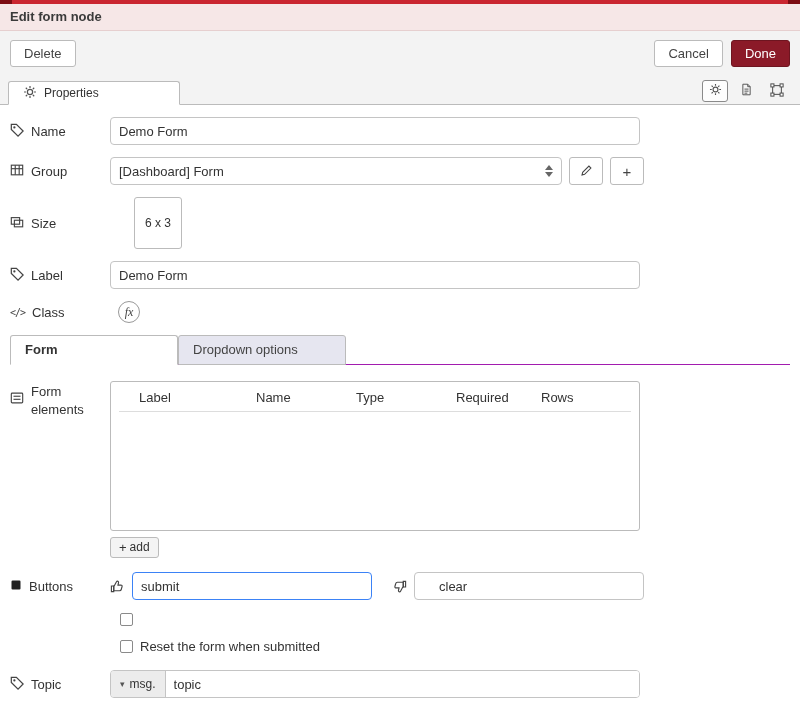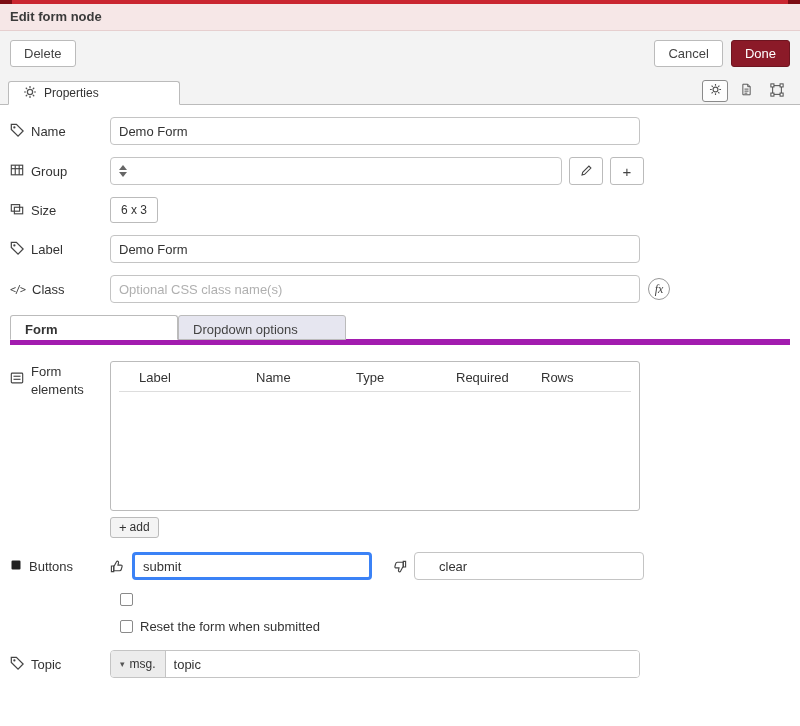--- a/index.html
+++ b/index.html
@@ -42,30 +42,30 @@
   .select-box .sel-text { flex:1; }
   .updown { display:flex; flex-direction:column; gap:2px; align-items:center; }
   .tri-up { width:0; height:0; border-left:4px solid transparent; border-right:4px solid transparent;
     border-bottom:5px solid #666; }
   .tri-down { width:0; height:0; border-left:4px solid transparent; border-right:4px solid transparent;
     border-top:5px solid #666; }
   .sq-btn { width:34px; height:28px; margin-left:7px; border:1px solid #bbb; border-radius:3px;
     background:#fff; display:flex; align-items:center; justify-content:center; cursor:pointer;
     font-size:15px; color:#444; padding:0; }
 
-  .size-btn { border:1px solid #bbb; border-radius:3px; background:#fff; padding:5px 10px;
-    font-size:12px; color:#333; font-family:inherit; cursor:pointer; }
+  .size-btn { border:1px solid #bbb; border-radius:3px; background:#fff; padding:18px 10px;
+    font-size:12px; color:#333; font-family:inherit; cursor:pointer;margin-left:24px; }
 
   .fx-btn { width:22px; height:22px; margin-left:8px; border:1px solid #999; border-radius:50%;
     background:#fff; display:flex; align-items:center; justify-content:center;
     font-family:"Liberation Serif", serif; font-style:italic; font-size:12px; color:#444; cursor:pointer; padding:0; }
 
   .code-glyph { font-family:"DejaVu Sans Mono", monospace; font-size:10px; color:#444; letter-spacing:-1px; }
 
-  .subtab-bar { margin-top:0; border-bottom:6px solid #a21caf; height:30px; display:flex; }
+  .subtab-bar { margin-top:0; border-bottom:1px solid #a21caf; height:30px; display:flex; }
   .subtab { border:1px solid #bbb; border-radius:3px 3px 0 0; padding:6px 14px; width:168px;
     font-size:13px; margin-bottom:-1px; cursor:pointer; }
   .subtab.active { background:#fff; border-bottom-color:#fff; font-weight:bold; color:#333; }
   .subtab.inactive { background:#e6e6f0; color:#444; }
 
   .fe-row { display:flex; margin-top:16px; align-items:flex-start; }
   .fe-row .row-label { align-items:center; padding-top:2px; }
   .fe-row .row-label span { line-height:1.35; }
   .fe-box { width:530px; height:150px; border:1px solid #bbb; border-radius:3px; background:#fff; }
   .fe-header { display:flex; margin:0 8px; padding:8px 0 6px; border-bottom:1px solid #ddd;
@@ -76,21 +76,21 @@
   .fe-c3 { width:85px; }
   .fe-c4 { flex:1; }
   .add-btn { margin-top:6px; display:inline-flex; align-items:center; gap:3px;
     border:1px solid #bbb; background:#f4f4f4; border-radius:3px; padding:2px 8px 3px;
     font-size:12px; color:#333; font-family:inherit; cursor:pointer; }
   .add-btn .plus { font-size:13px; line-height:1; }
 
   .buttons-row { display:flex; align-items:center; margin-top:14px; }
   .thumb { width:22px; display:flex; justify-content:flex-start; }
   .thumb.down svg { transform:rotate(180deg); }
-  input.btn-input-1 { width:240px; height:28px; border:3px solid #3b82f6; border-radius:4px;
+  input.btn-input-1 { width:240px; height:28px; border:1px solid #3b82f6; border-radius:4px;
     padding:0 8px; font-size:13px; font-family:inherit; color:#333; }
   input.btn-input-2 { width:230px; height:28px; border:1px solid #c4c4c4; border-radius:4px;
     padding:0 24px; font-size:13px; font-family:inherit; color:#333; }
   .thumb-gap { width:20px; }
 
   .opt-row { margin:13px 0 0 110px; display:flex; align-items:center; gap:7px; font-size:13px; }
   .checkbox { width:13px; height:13px; border:1px solid #8a8a8a; border-radius:2px; background:#fff;
     flex-shrink:0; cursor:pointer; }
 
   .topic-row { display:flex; align-items:center; margin-top:16px; }
@@ -182,20 +182,21 @@
           <svg width="14" height="14" viewBox="0 0 16 16" fill="none" stroke="#444" stroke-width="1.3">
             <rect x="1.5" y="2.5" width="13" height="11"></rect>
             <line x1="1.5" y1="6.5" x2="14.5" y2="6.5"></line>
             <line x1="6" y1="2.5" x2="6" y2="13.5"></line>
             <line x1="10.5" y1="2.5" x2="10.5" y2="13.5"></line>
           </svg>
         </span>
         <span>Group</span>
       </div>
       <div class="select-box">
+        <span class="sel-text">[Dashboard] Form</span>
         <span class="updown">
           <span class="tri-up"></span>
             <span class="tri-down"></span>
         </span>
       </div>
       <button class="sq-btn">
         <span>
           <svg width="13" height="13" viewBox="0 0 16 16" fill="none" stroke="#444" stroke-width="1.3">
             <path d="M2.5 13.5l.8-3.2 7.7-7.7 2.4 2.4-7.7 7.7z"></path>
           </svg>
@@ -230,21 +231,20 @@
         <span>Label</span>
       </div>
       <input class="text" type="text" value="Demo Form" style="">
     </div>
 
     <div class="form-row">
       <div class="row-label">
         <span class="code-glyph">&lt;/&gt;</span>
         <span>Class</span>
       </div>
-      <input class="text" type="text" placeholder="Optional CSS class name(s)" style="">
       <button class="fx-btn">fx</button>
     </div>
 
     <div class="subtab-bar">
       <div class="subtab active">Form</div>
       <div class="subtab inactive">Dropdown options</div>
     </div>
 
     <div class="fe-row">
       <div class="row-label">

